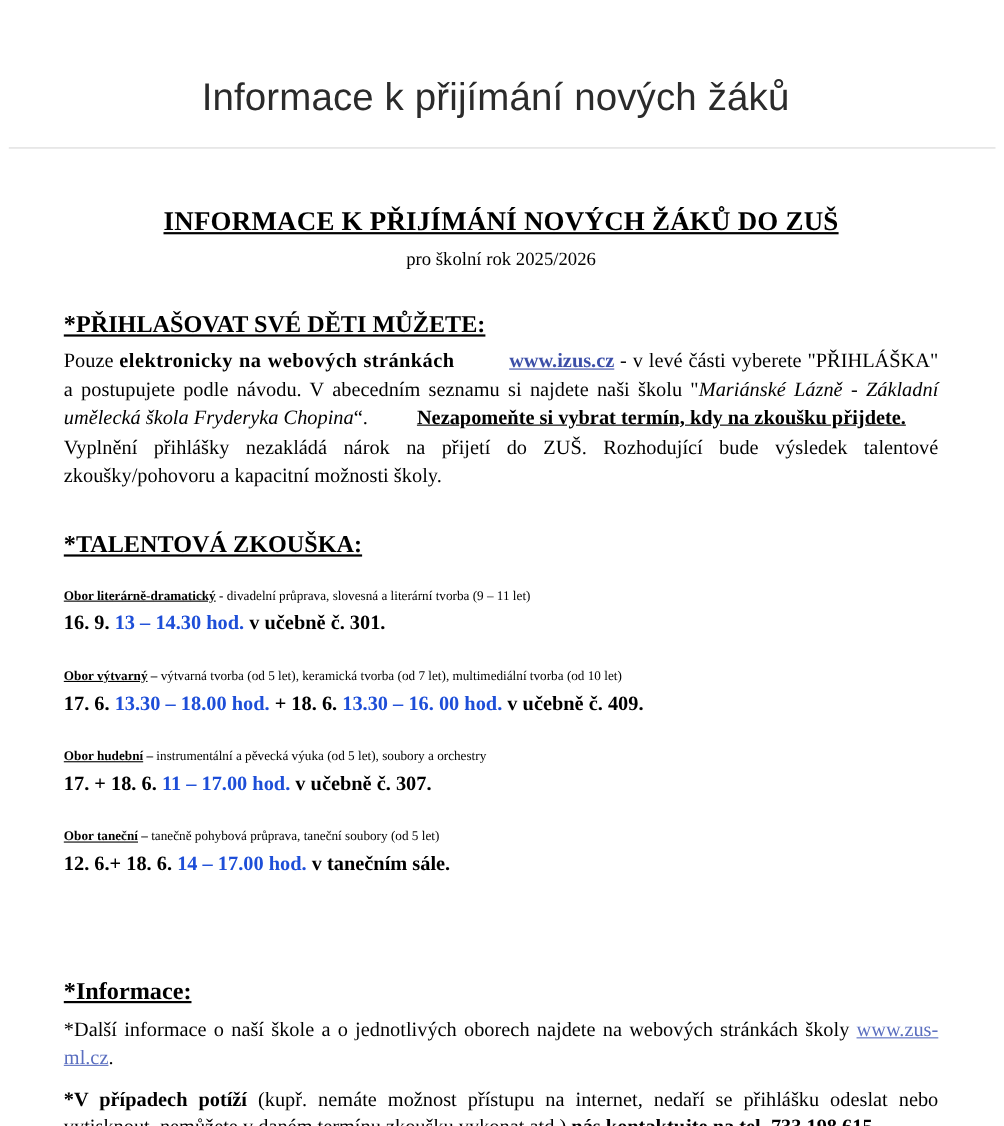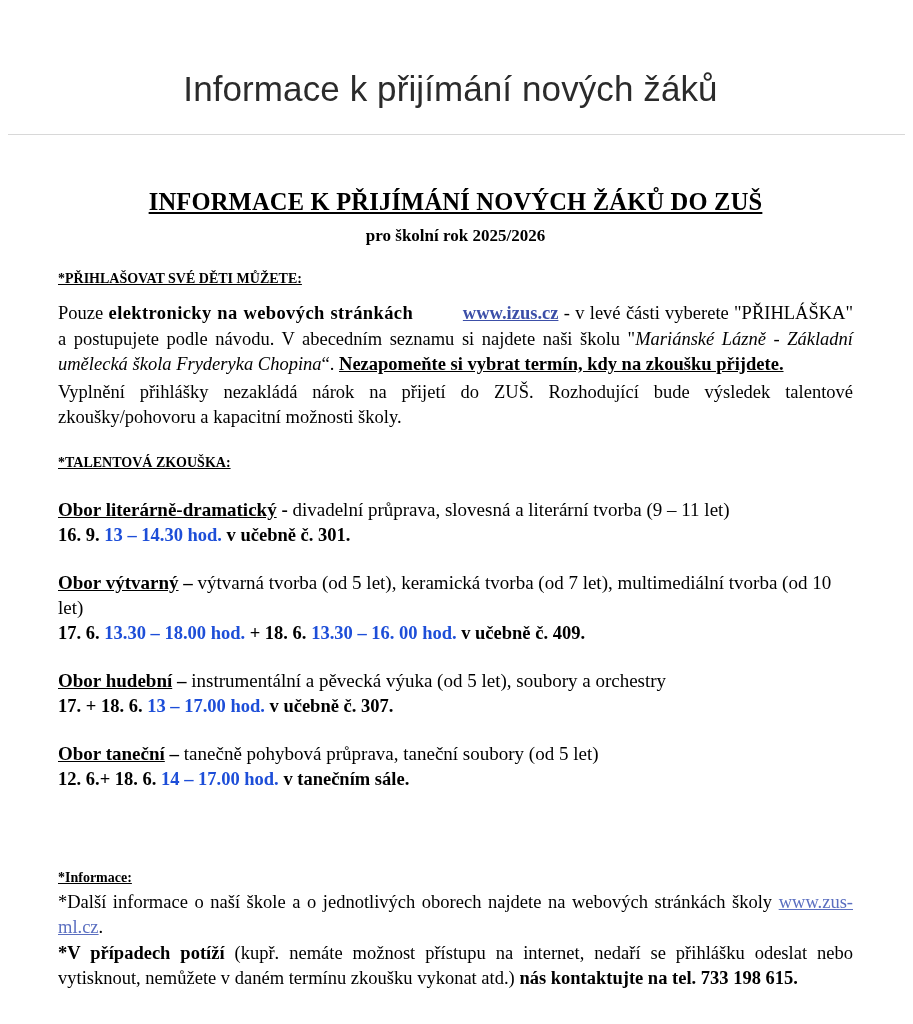--- a/index.html
+++ b/index.html
@@ -50,72 +50,72 @@
     font-size: 24.5px;
     line-height: 30px;
     text-decoration: underline;
     letter-spacing: 0.2px;
   }
   .doc-subtitle {
     text-align: center;
     font-size: 17px;
     line-height: 22px;
     margin-top: 8px;
-    font-weight: bold;
   }
   .sec-head {
     font-weight: bold;
-    font-size: 14px;
+    font-size: 22px;
     line-height: 24px;
     text-decoration: underline;
-    margin-top: 20px;
+    margin-top: 36px;
   }
   p {
     margin: 0;
   }
   .para {
     font-size: 18.5px;
     line-height: 25.5px;
     text-align: justify;
     margin-top: 10px;
   }
   .para.tight {
     margin-top: 2px;
   }
   .b { font-weight: bold; }
-  .u { text-decoration: underline; }
+  .u { text-decoration: underline; margin-left: 40px; }
   .i { font-style: italic; }
   .red { color: #1d4ed8; font-weight: bold; }
   .link {
     color: #5b6fc0;
     text-decoration: underline;
   }
   .link.dark { color: #3c4fa8; margin-left: 44px; }
   .wide-space { letter-spacing: 0.4px; }
   .block {
     margin-top: 22px;
   }
   .block .line1 {
-    font-size: 19px;
+    font-size: 12px;
     line-height: 25px;
   }
   .block .line2 {
     font-size: 18.5px;
     line-height: 26px;
     font-weight: bold;
   }
   .course-name {
     font-weight: bold;
     text-decoration: underline;
   }
   .gap-lg { height: 54px; }
   .info-para {
     font-size: 18.5px;
     line-height: 25.5px;
     text-align: justify;
+    margin-top: 12px;
   }
 </style>
 </head>
 <body>
 
 <div class="page">
 
   <div class="page-header">
     <h1>Informace k přijímání nových žáků</h1>
   </div>
@@ -152,21 +152,21 @@
       <div class="line2">
         <span>17. 6. </span><span class="red">13.30 – 18.00 hod.</span><span> + 18. 6. </span><span class="red">13.30 – 16. 00  hod.</span><span> v učebně č. 409.</span>
       </div>
     </div>
 
     <div class="block">
       <div class="line1">
         <span class="course-name">Obor hudební</span><span class="b"> – </span><span> instrumentální a pěvecká výuka (od 5 let),  soubory a orchestry</span>
       </div>
       <div class="line2">
-        <span>17. + 18. 6. </span><span class="red">13 – 17.00 hod.</span><span> v učebně č. 307.</span>
+        <span>17. + 18. 6. </span><span class="red">11 – 17.00 hod.</span><span> v učebně č. 307.</span>
       </div>
     </div>
 
     <div class="block">
       <div class="line1">
         <span class="course-name">Obor taneční</span><span class="b"> – </span><span> tanečně pohybová průprava, taneční soubory (od 5 let)</span>
       </div>
       <div class="line2">
         <span>12. 6.+ 18. 6. </span><span class="red"> 14 – 17.00 hod.</span><span> v tanečním sále.</span>
       </div>

